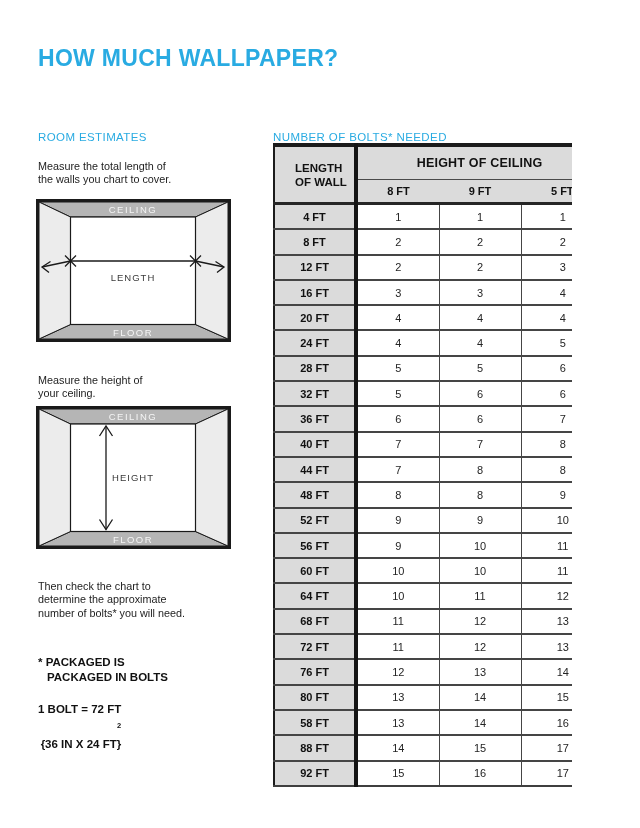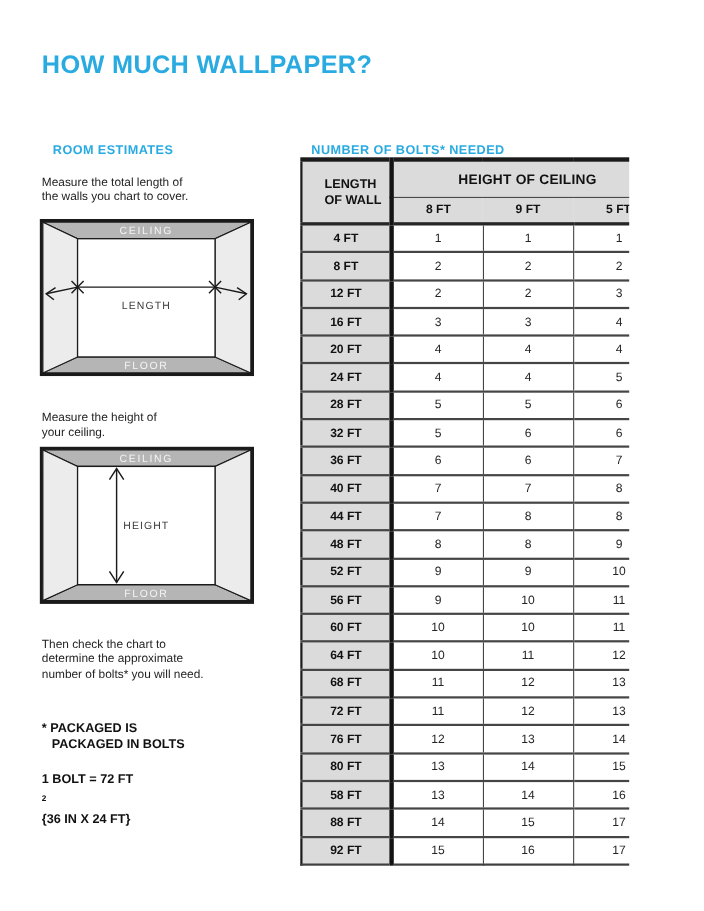--- a/index.html
+++ b/index.html
@@ -5,37 +5,37 @@
   html,body { margin:0; padding:0; background:#ffffff; }
   .page {
     position:relative; width:572px; height:828px; background:#ffffff;
     font-family:"Liberation Sans", sans-serif; overflow:hidden; color:#1d1d1d;
   }
   .title {
     position:absolute; left:38px; top:30px;
     font-size:23px; font-weight:bold; letter-spacing:0.3px; color:var(--accent);
   }
   .section-label {
-    position:absolute; top:121px; font-size:11.5px; font-weight:bold;
-    letter-spacing:0.4px; color:var(--accent);margin-left:10px;
+    position:absolute; top:121px; font-size:11.5px; font-weight:normal;
+    letter-spacing:0.4px; color:var(--accent);
   }
   #room-estimates-label { left:38px; }
   #bolts-needed-label { left:273px; width:330px; }
 
   .para { position:absolute; left:38px; font-size:10.8px; line-height:13.5px; color:#1d1d1d; }
   .para span { display:block; }
   .p1 { top:149px; } .p2 { top:363px; } .p3 { top:569px; }
 
   .diagram { position:absolute; left:36px; }
   #diagram-length { top:199px; } #diagram-height { top:406px; }
 
   .footnote { position:absolute; left:38px; top:655px; font-size:11.5px; font-weight:bold; line-height:15px; color:#111; }
   .footnote span { display:block; }
   .footnote .line2 { padding-left:9px; }
-  .boltinfo { position:absolute; left:38px; top:702px; font-size:11.5px; font-weight:bold; line-height:15.5px; color:#111; }
+  .boltinfo { position:absolute; left:38px; top:702px; font-size:11.5px; font-weight:bold; line-height:15.5px; color:#111;text-align:right; }
   .boltinfo span { display:block; }
   .boltinfo sup { font-size:7.5px; }
 
   table.bolt-table {
     position:absolute; left:273px; top:143px; width:330px;
     border-collapse:collapse; table-layout:fixed;
     border-top:4px solid #1b1b1b; border-left:2px solid #1b1b1b;
     border-bottom:2px solid #3f3f3f;
   }
   .bolt-table th, .bolt-table td { padding:0; }

